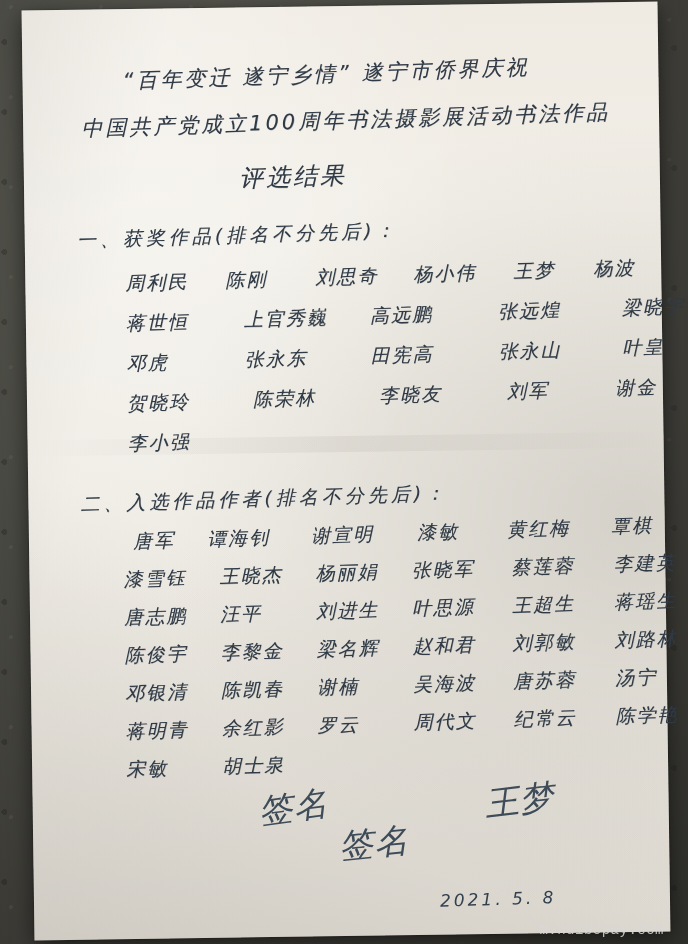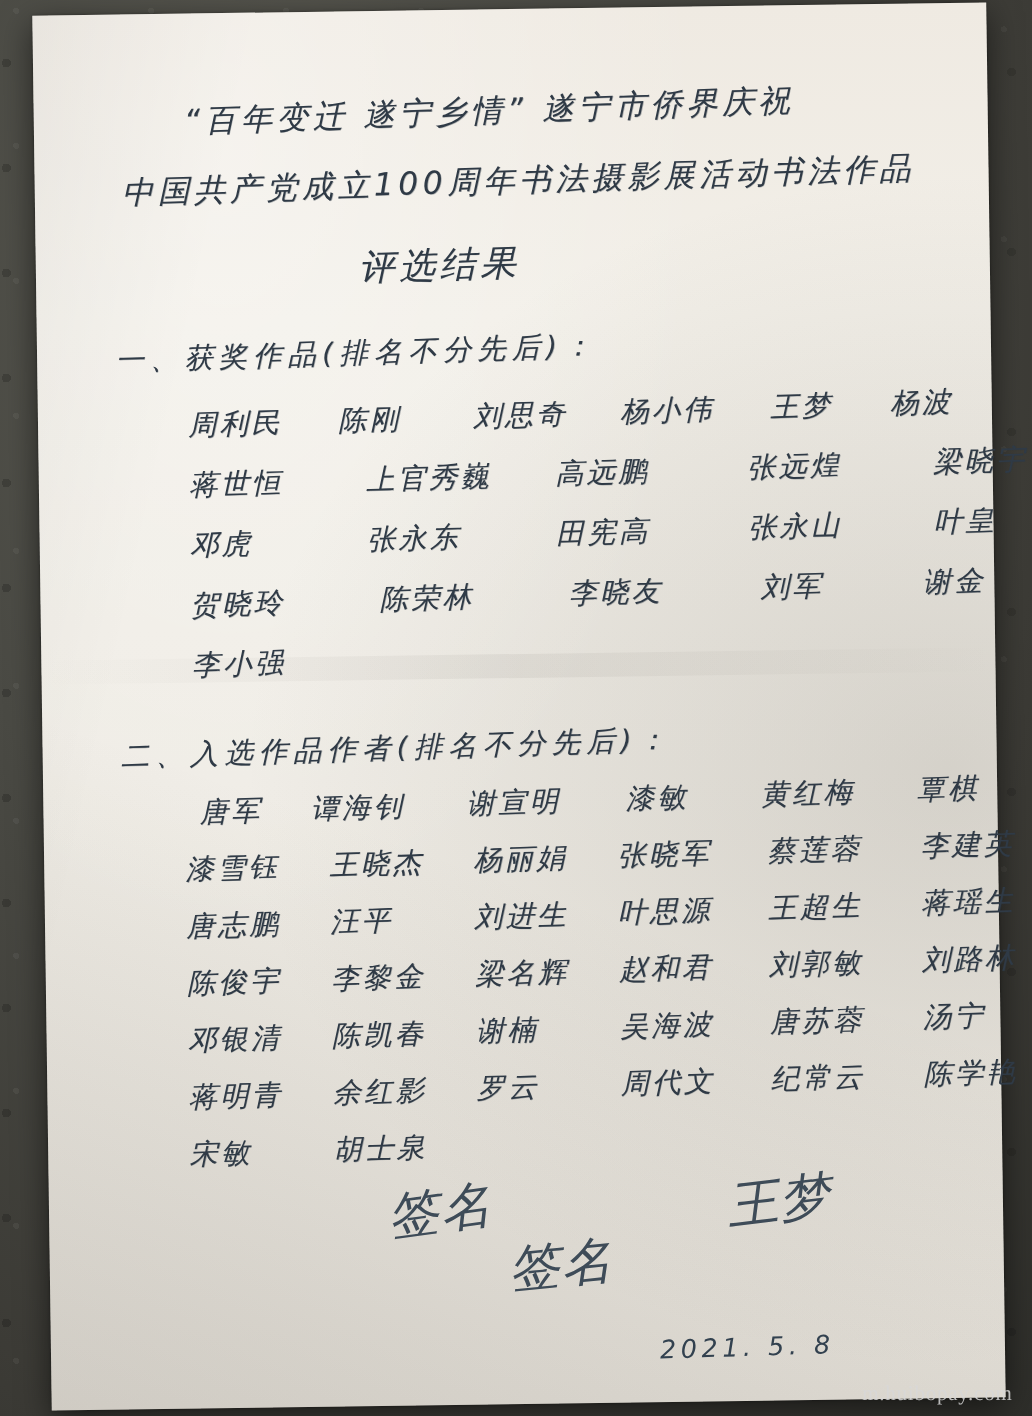--- a/index.html
+++ b/index.html
@@ -83,27 +83,27 @@
     opacity: 0.92;
   }
   .date {
     font-size: 17px;
     color: #32414f;
     letter-spacing: 3px;
     font-style: italic;
   }
   .watermark {
     position: absolute;
-    right: 13px;
+    right: 24px;
     bottom: 6px;
     font-size: 14px;
     color: #d8d8d8;
     opacity: 0.85;
     letter-spacing: 0.5px;
-    font-family: Liberation Serif, serif;
+    font-family: Liberation Mono, monospace;
   }
   .crease {
     position: absolute;
     background: linear-gradient(90deg, rgba(0,0,0,0.0), rgba(120,115,108,0.10), rgba(0,0,0,0.0));
     pointer-events: none;
   }
 </style>
 </head>
 <body>
 

